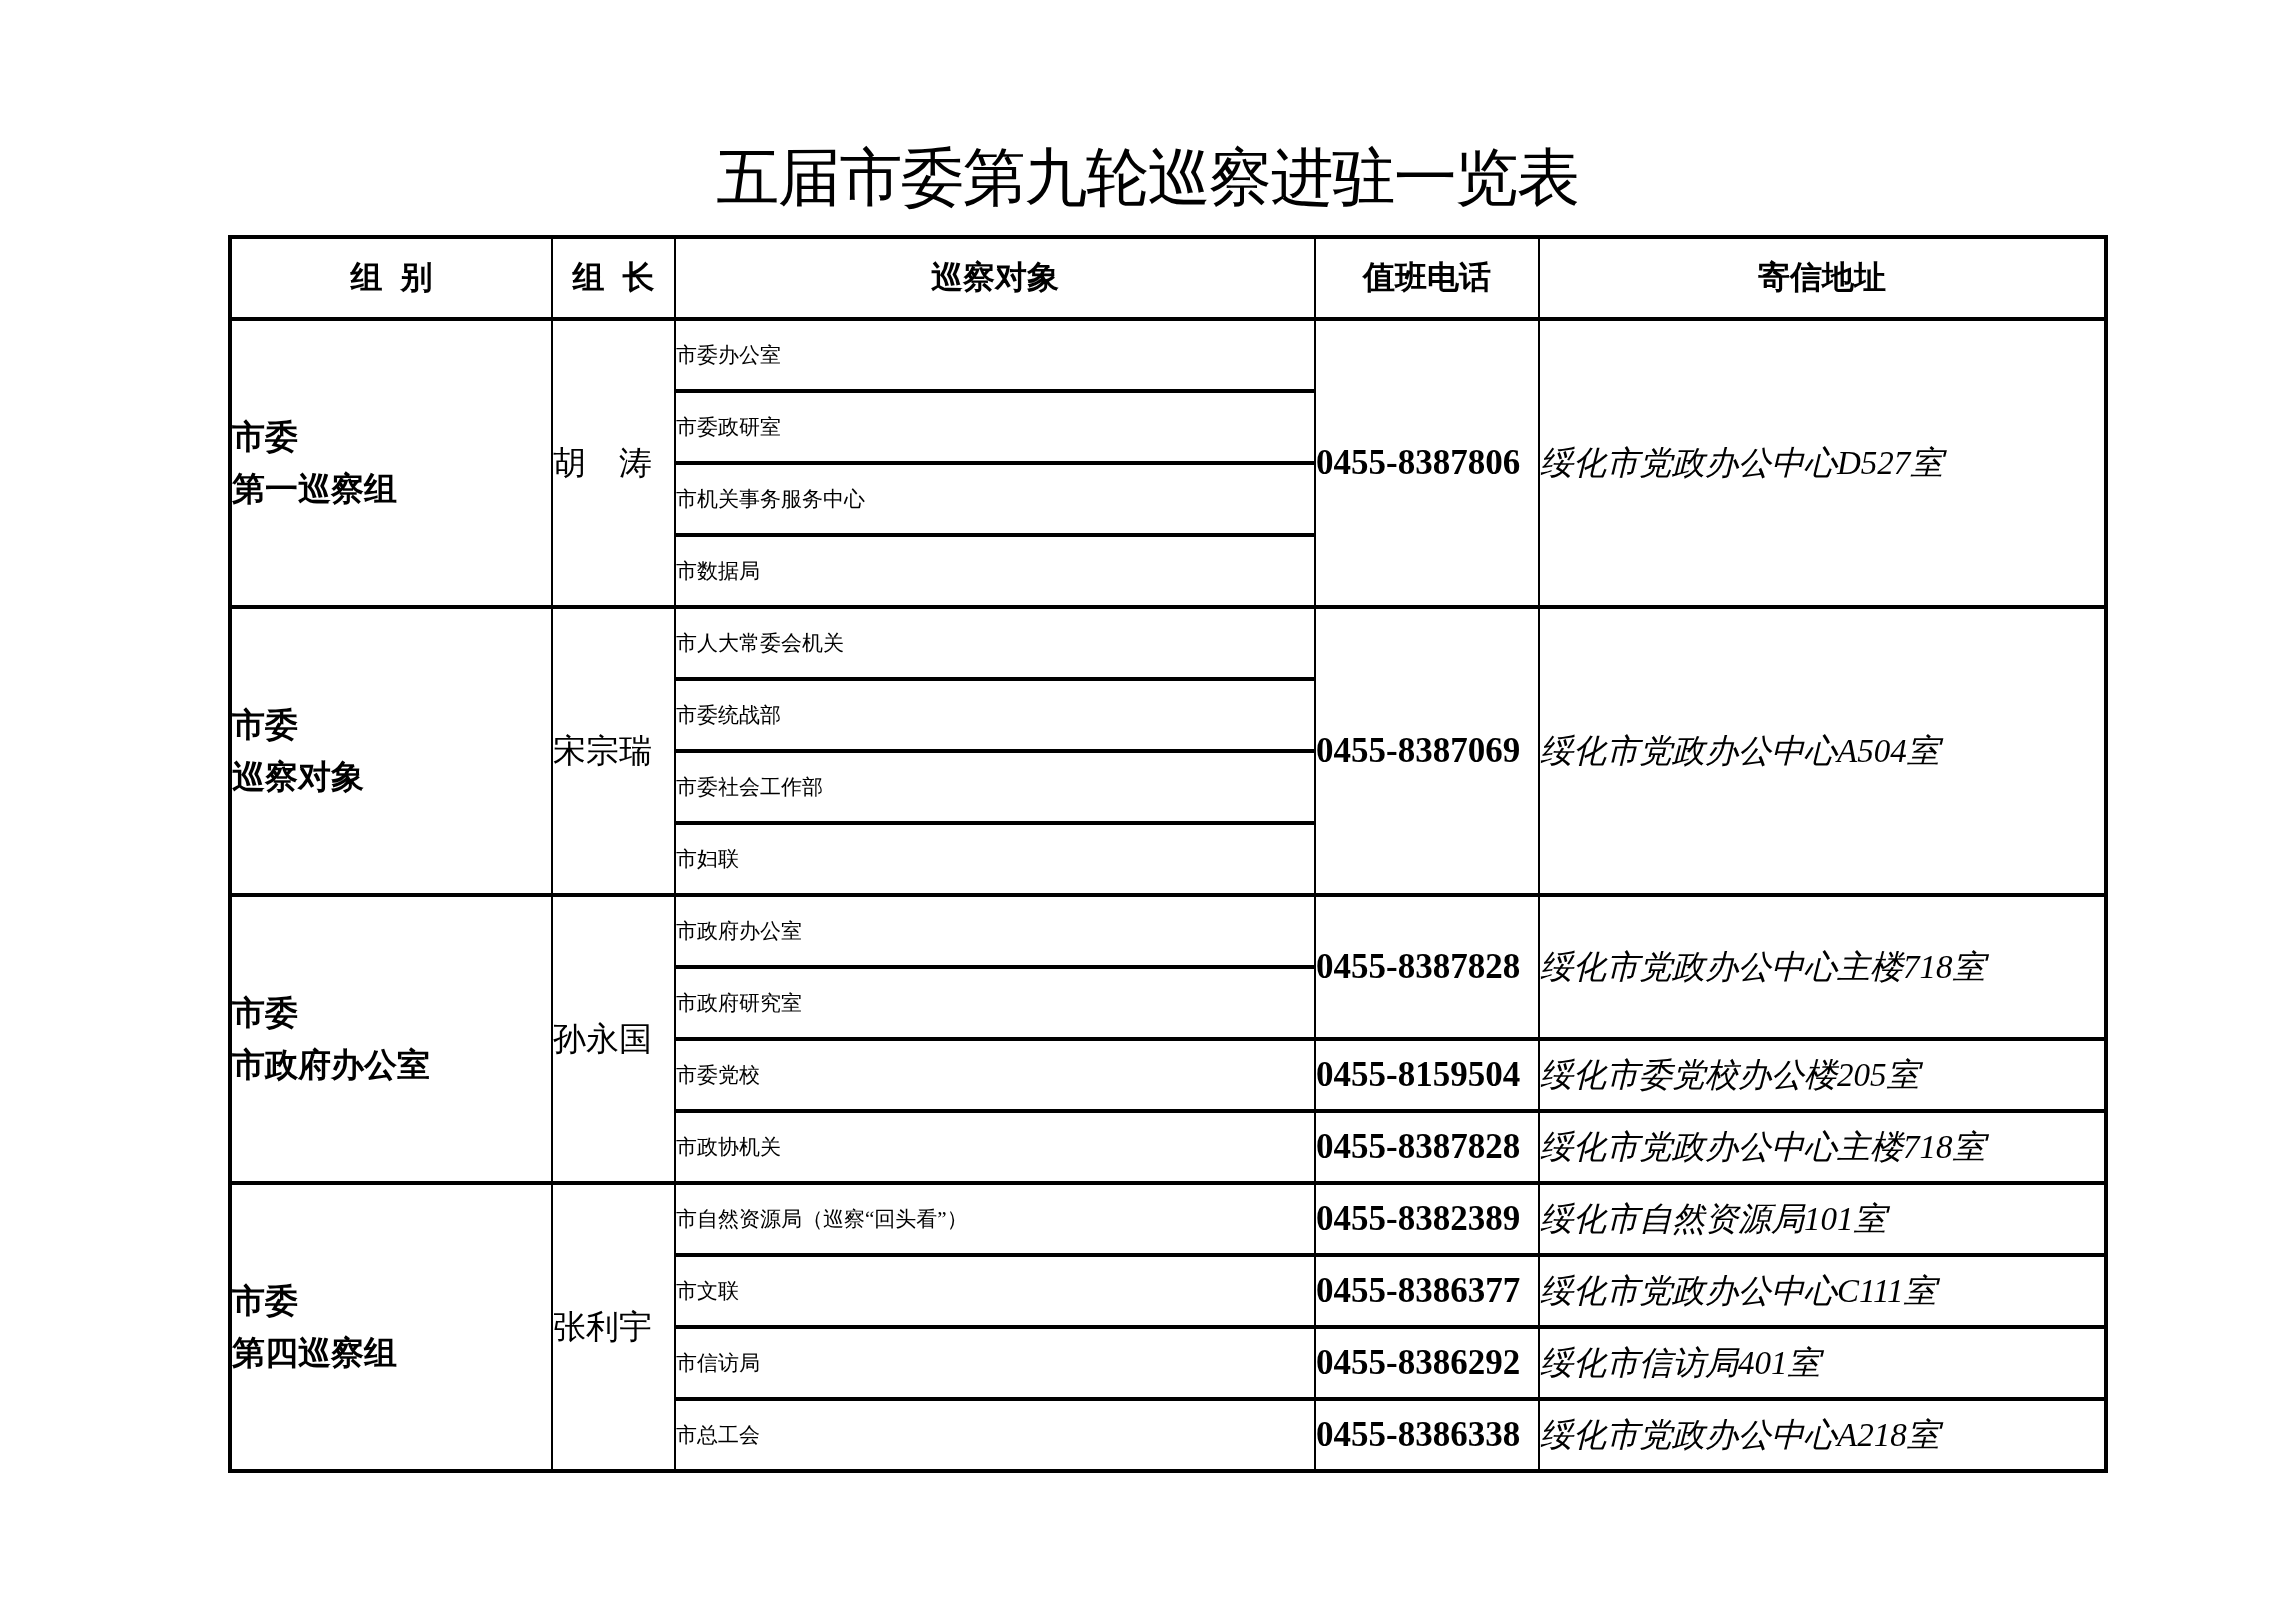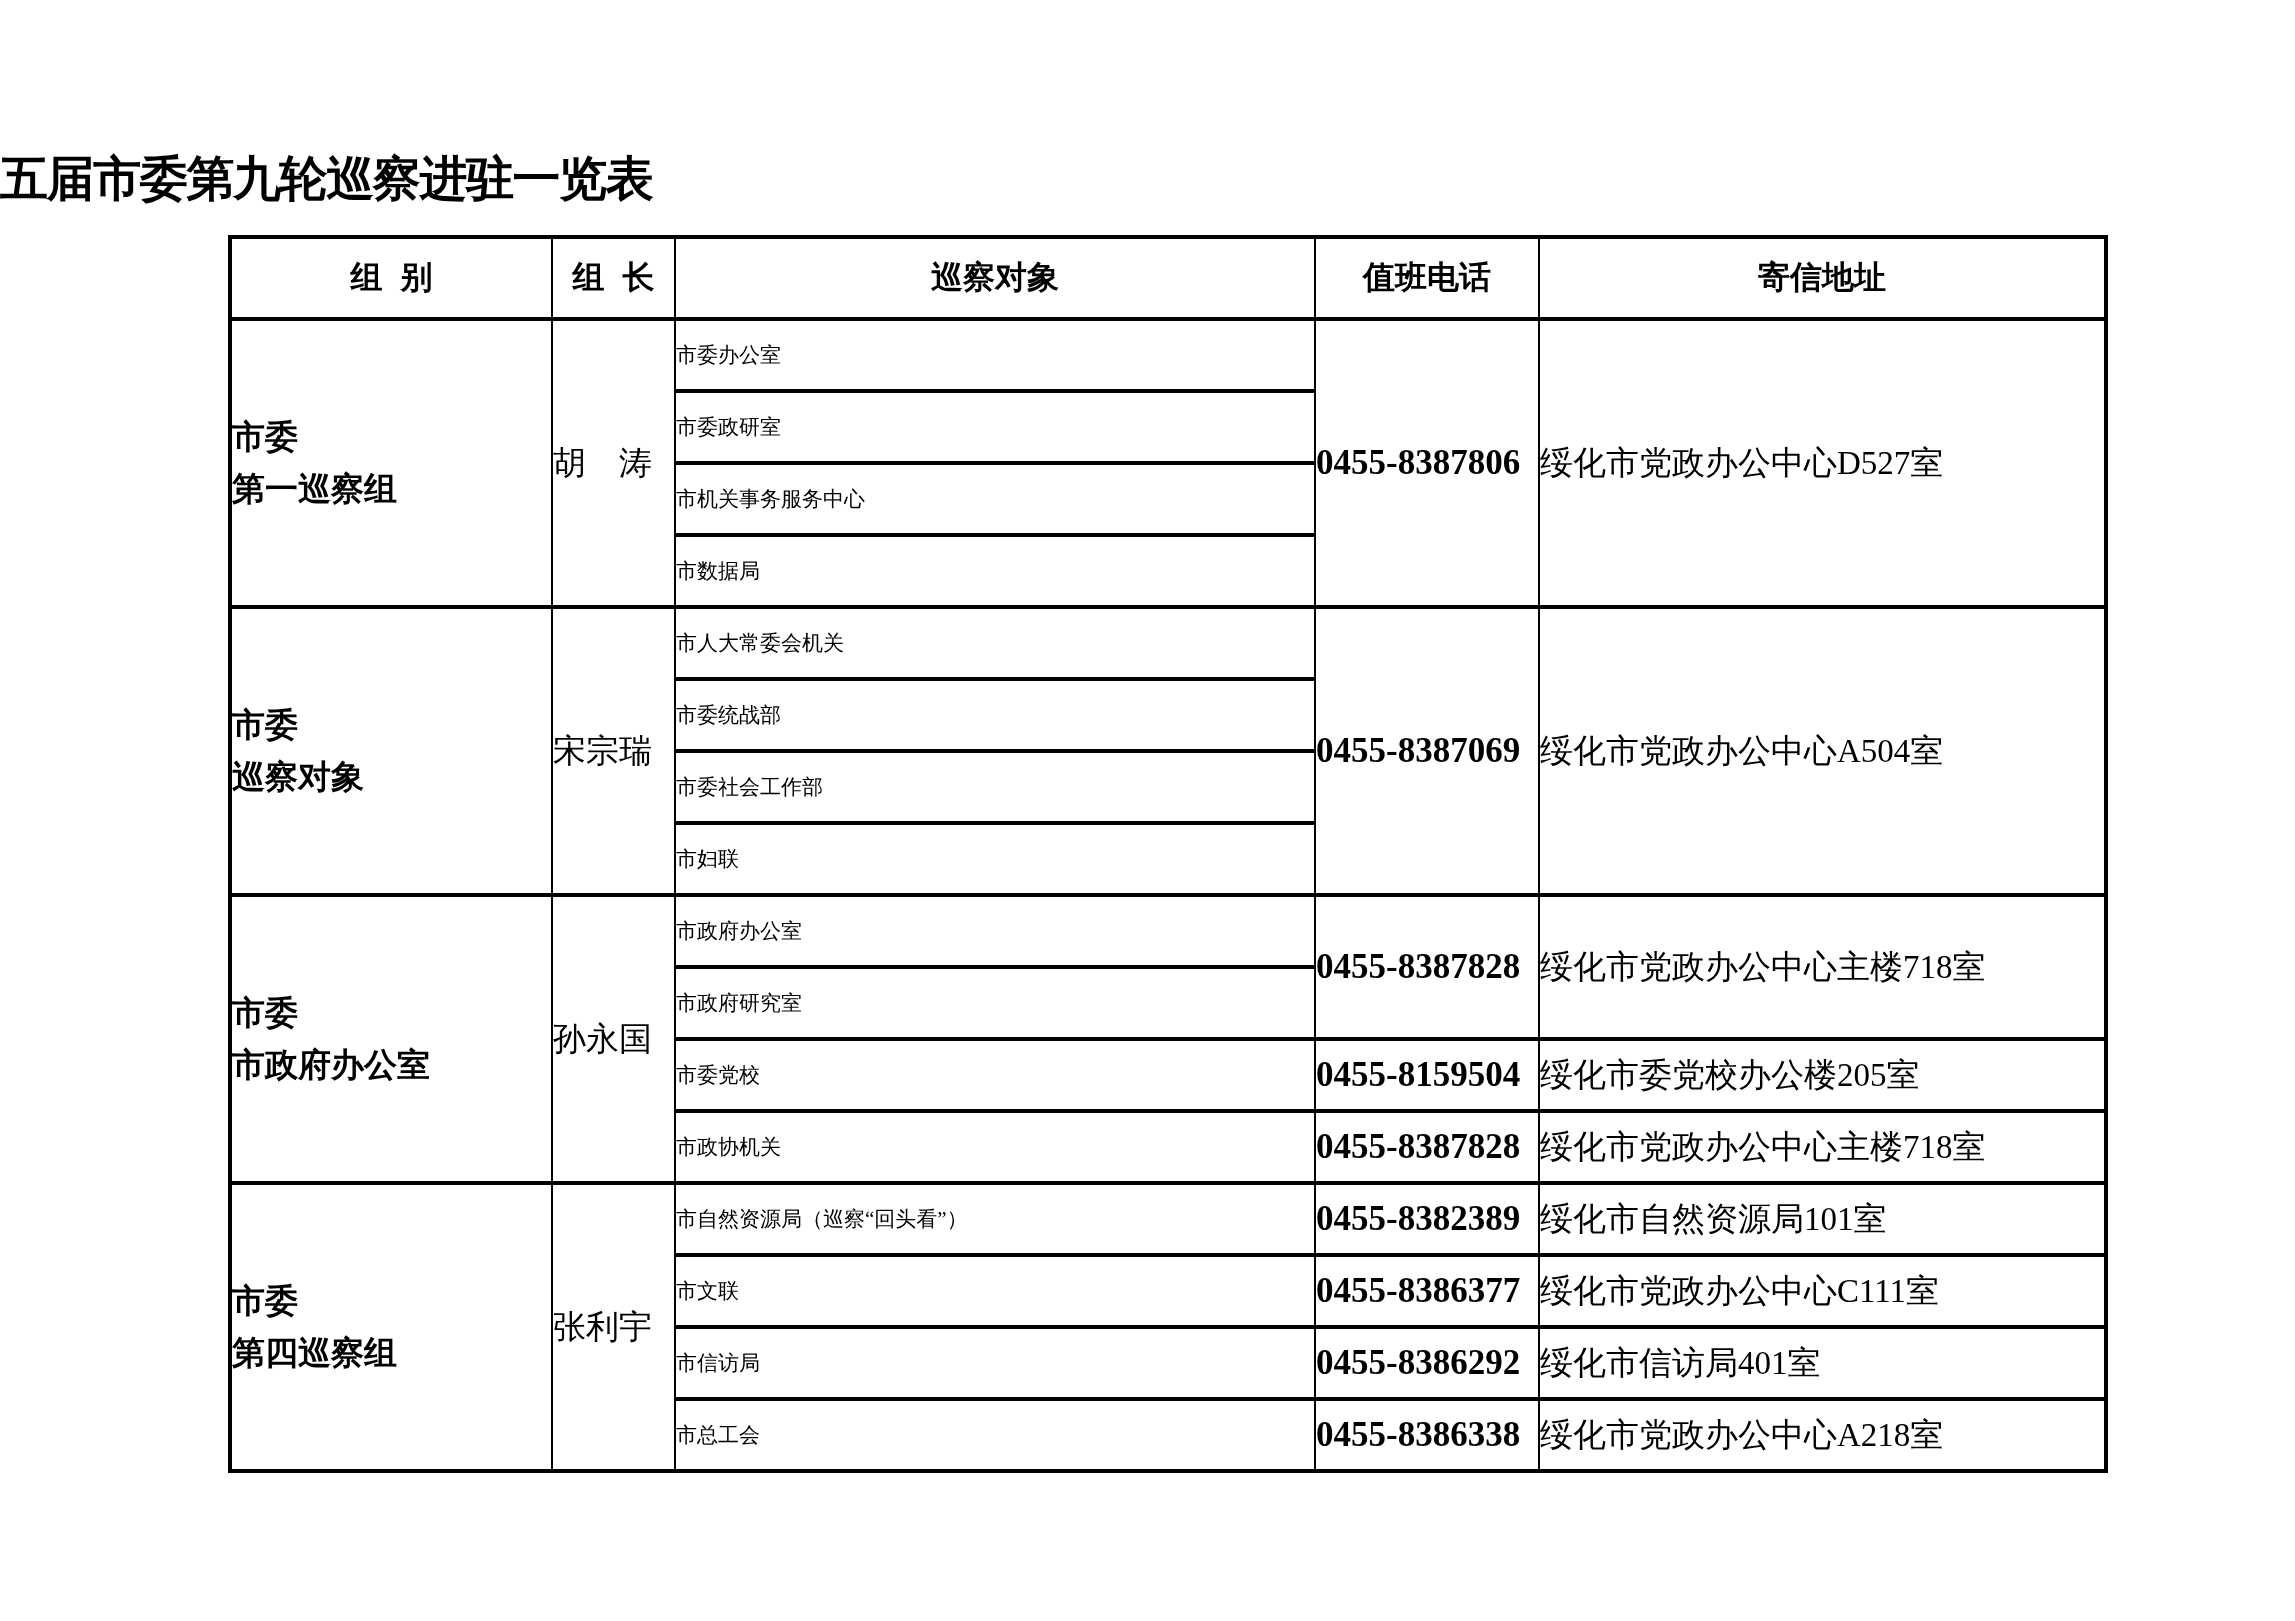--- a/index.html
+++ b/index.html
@@ -11,23 +11,24 @@
     background: #ffffff;
     color: #000000;
     font-family: "Liberation Serif", serif;
     overflow: hidden;
   }
   .doc-title {
     position: absolute;
     top: 134px;
     left: 0;
     width: 100%;
-    font-size: 48px;
+    text-align: center;
+    font-size: 63px;
     line-height: 89px;
-    font-weight: bold;
+    font-weight: normal;
     letter-spacing: -1.4px;
     font-family: "Liberation Serif", serif;
   }
   table.insp {
     position: absolute;
     top: 235px;
     left: 228px;
     width: 1876px;
     border-collapse: collapse;
     table-layout: fixed;
@@ -67,20 +68,21 @@
     font-size: 21px;
   }
   td.c-phone {
     font-family: "Liberation Serif", serif;
     font-weight: bold;
     font-size: 35px;
     letter-spacing: 0px;
   }
   td.c-addr {
     font-size: 33px;
+    font-style: italic;
   }
   .page-footer {
     position: absolute;
     top: 1542px;
     left: 0;
     width: 100%;
     text-align: center;
     font-size: 29px;
     font-family: "Liberation Serif", serif;
   }

